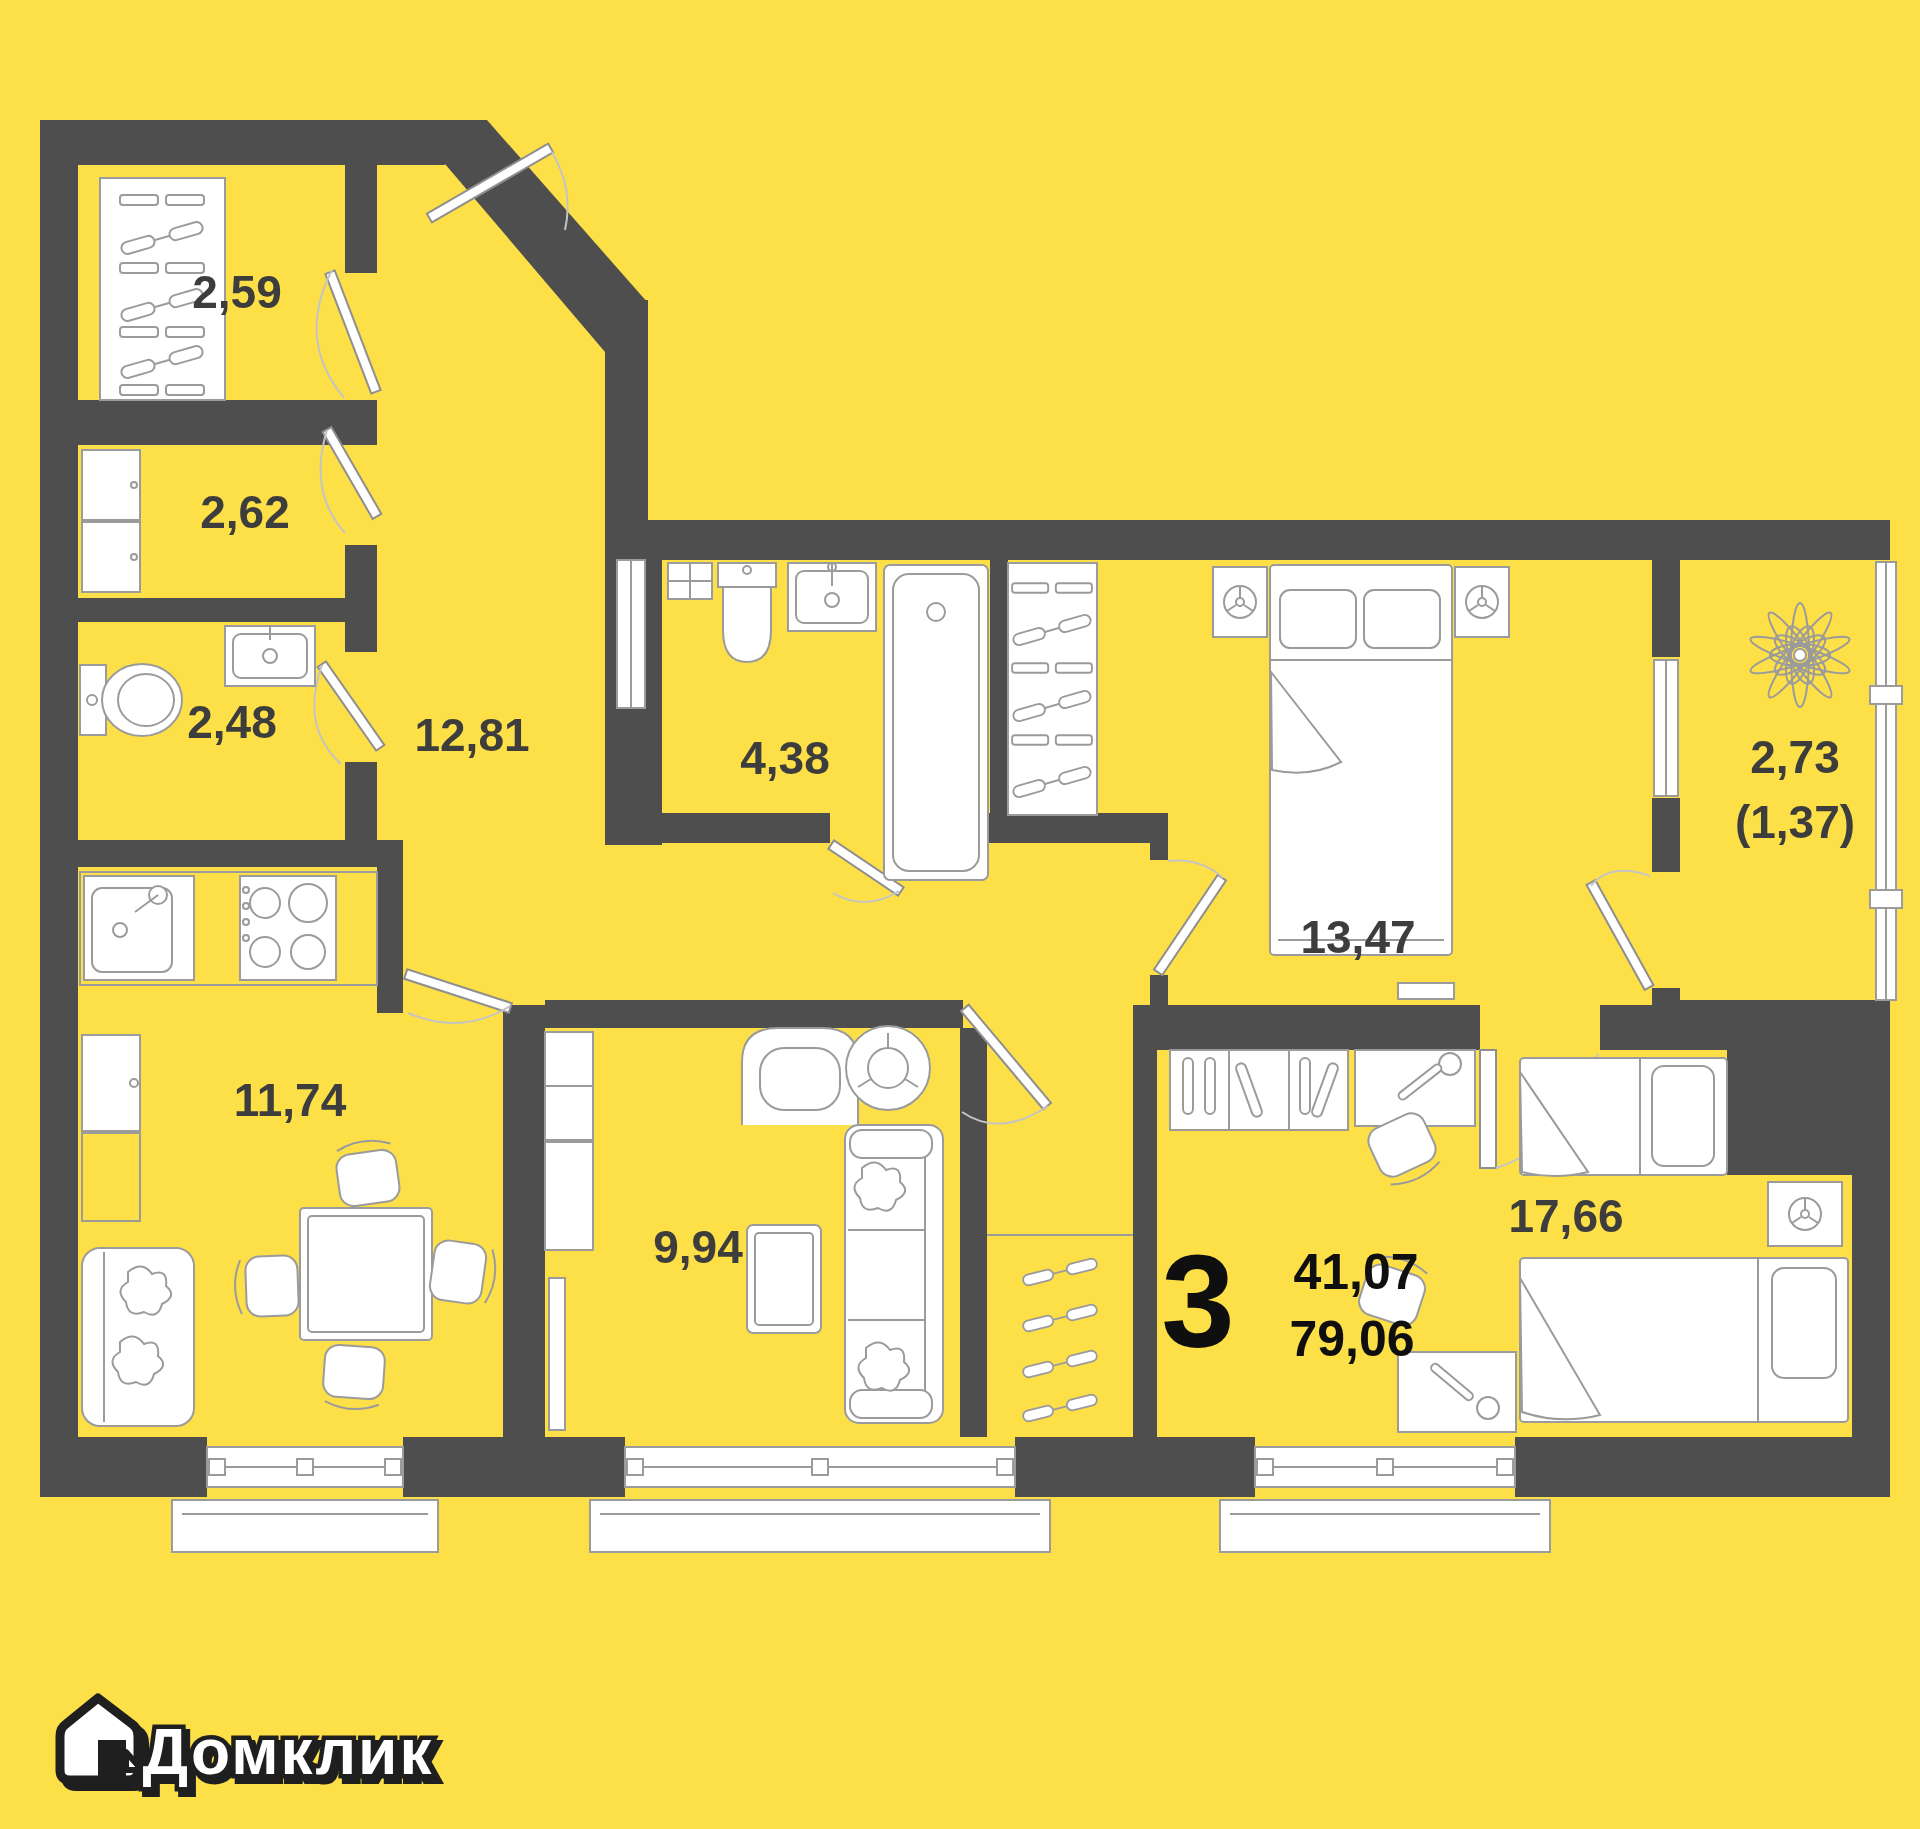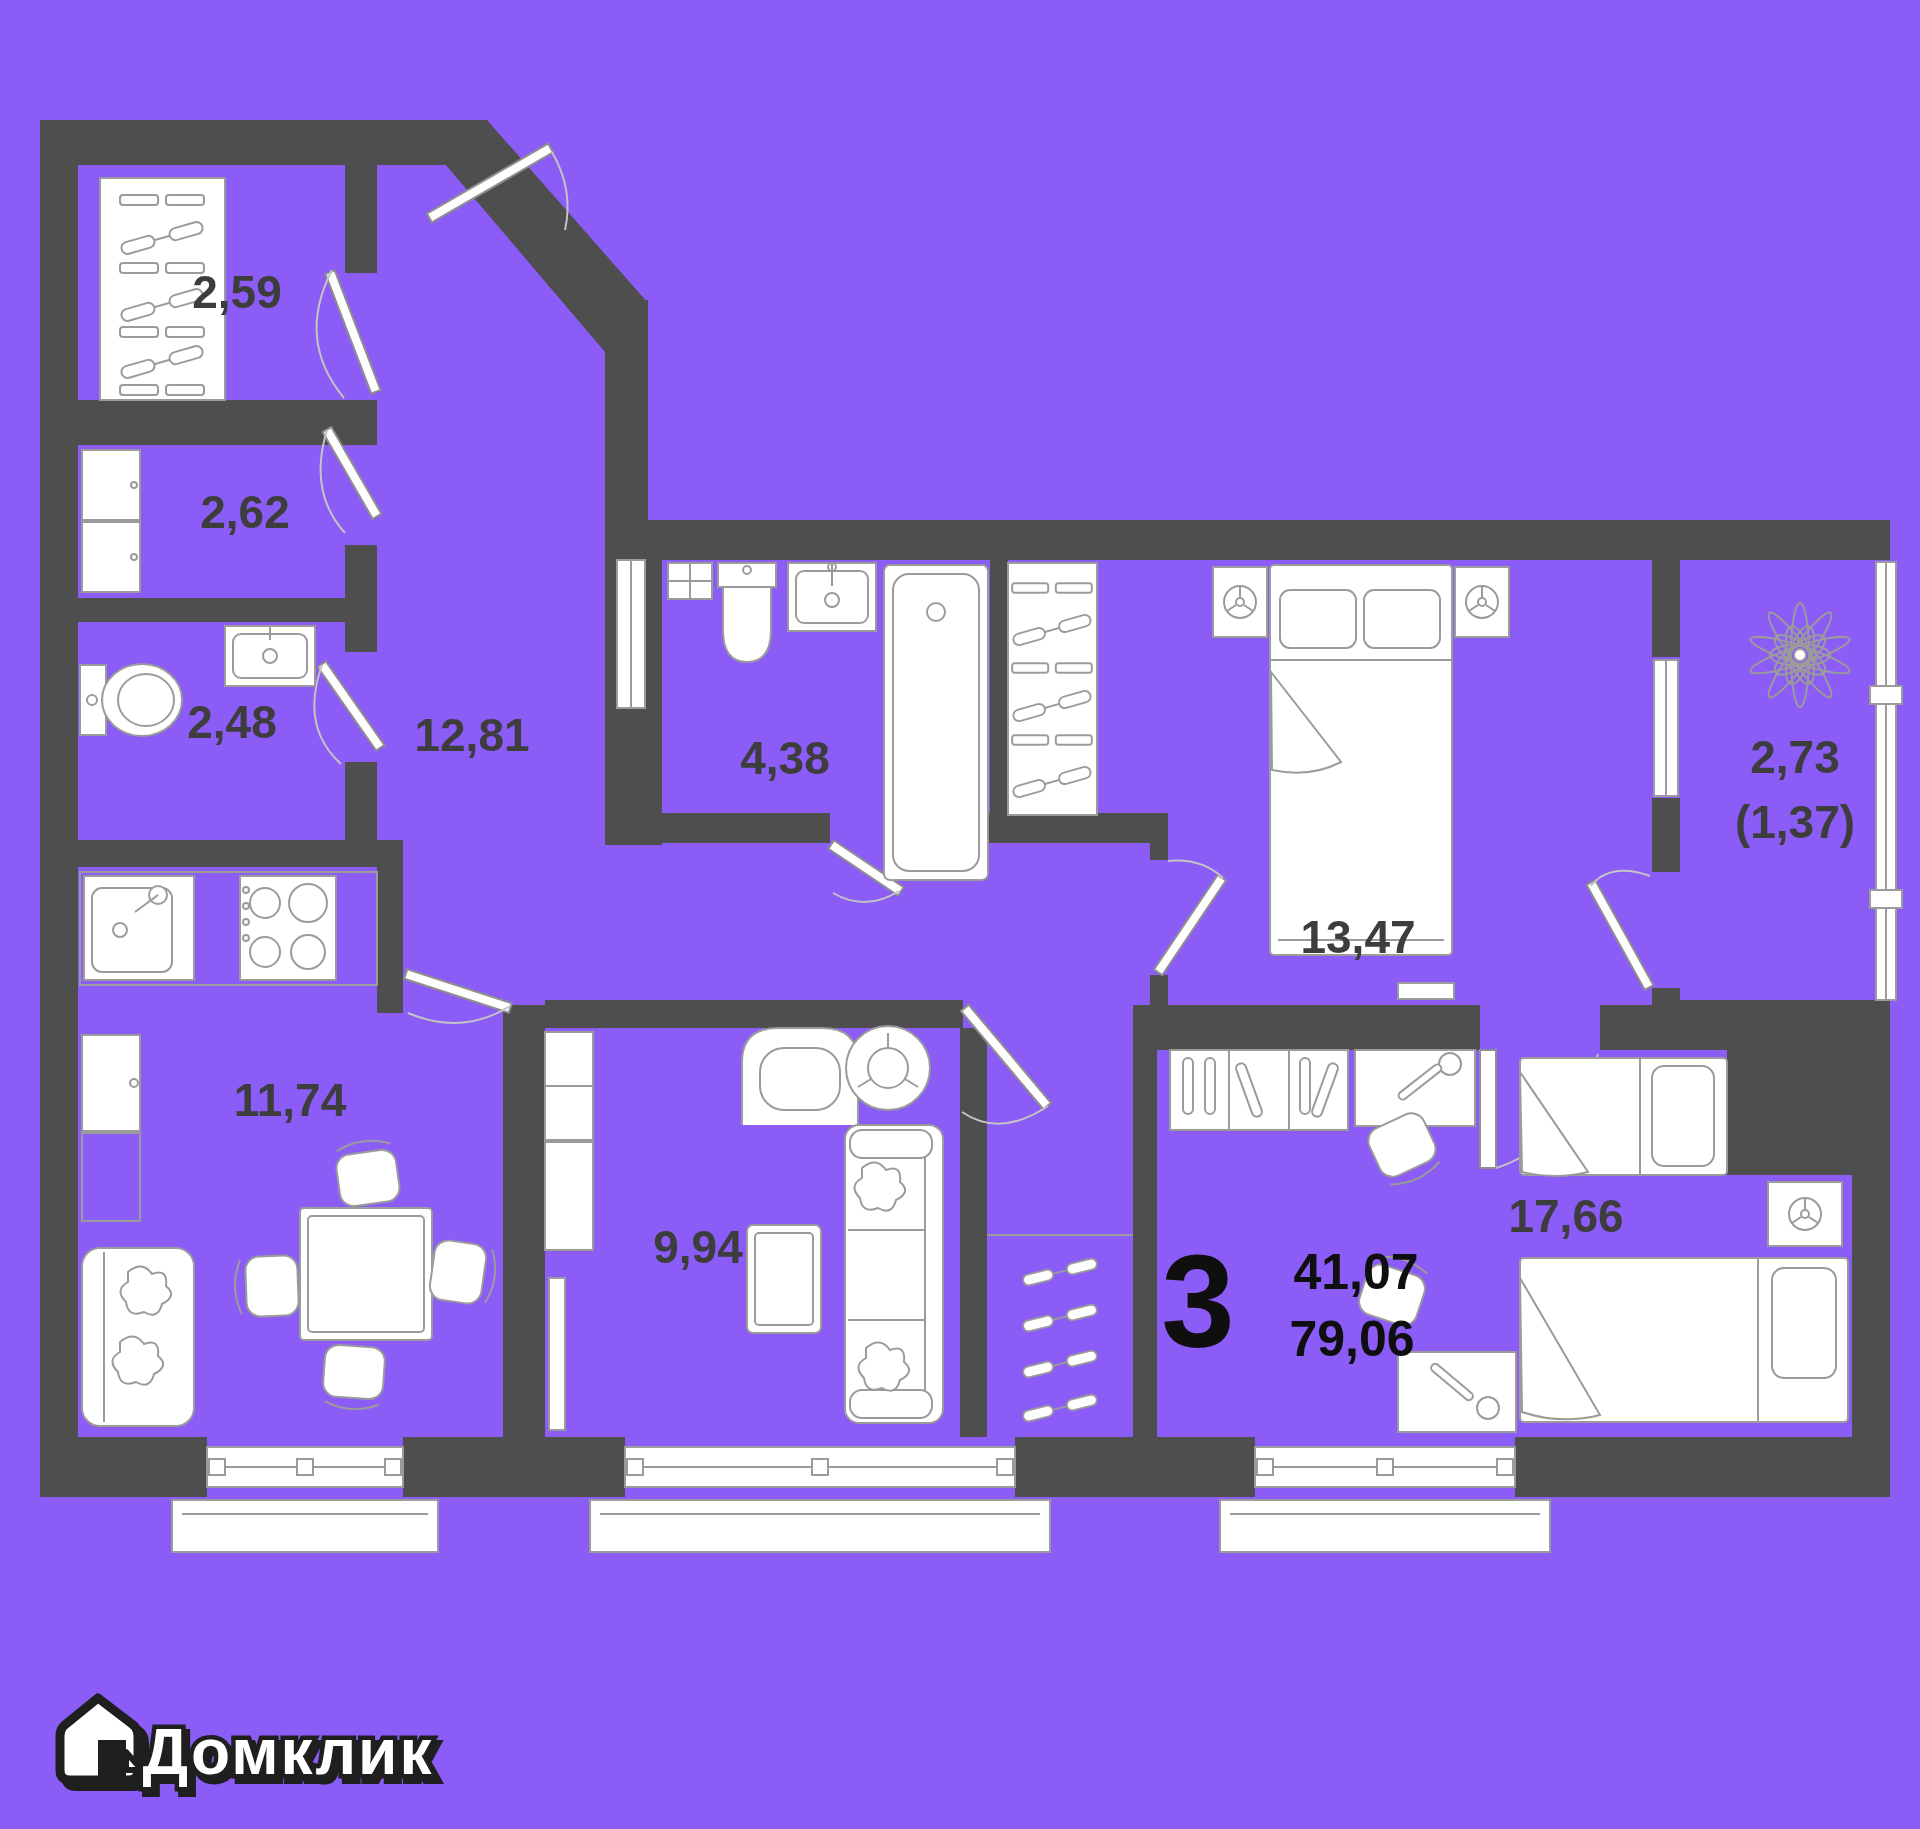--- a/index.html
+++ b/index.html
@@ -1,16 +1,16 @@
 <!DOCTYPE html>
 <html><head>
 <meta charset="utf-8">
 <style>
   html,body{margin:0;padding:0;background:#fff;}
-  #stage{position:relative;width:1920px;height:1829px;background:#8b5cf6;overflow:hidden;
+  #stage{position:relative;width:1920px;height:1829px;background:#fde047;overflow:hidden;
          font-family:"Liberation Sans",sans-serif;}
   svg{display:block}
   .w{fill:#4e4e4e;stroke:none}
   .f{fill:#ffffff;stroke:#9b9b9b;stroke-width:2}
   .fl{fill:none;stroke:#9b9b9b;stroke-width:2}
   .arc{fill:none;stroke:#c4c4c4;stroke-width:2}
   .door{fill:#ffffff;stroke:#8f8f8f;stroke-width:2}
   .lbl{font:bold 46px "Liberation Sans",sans-serif;fill:#3d3d3d;}
   .sum{font:bold 50px "Liberation Sans",sans-serif;fill:#0f0f0f;}
   .big{font:bold 132px "Liberation Sans",sans-serif;fill:#0f0f0f;}

